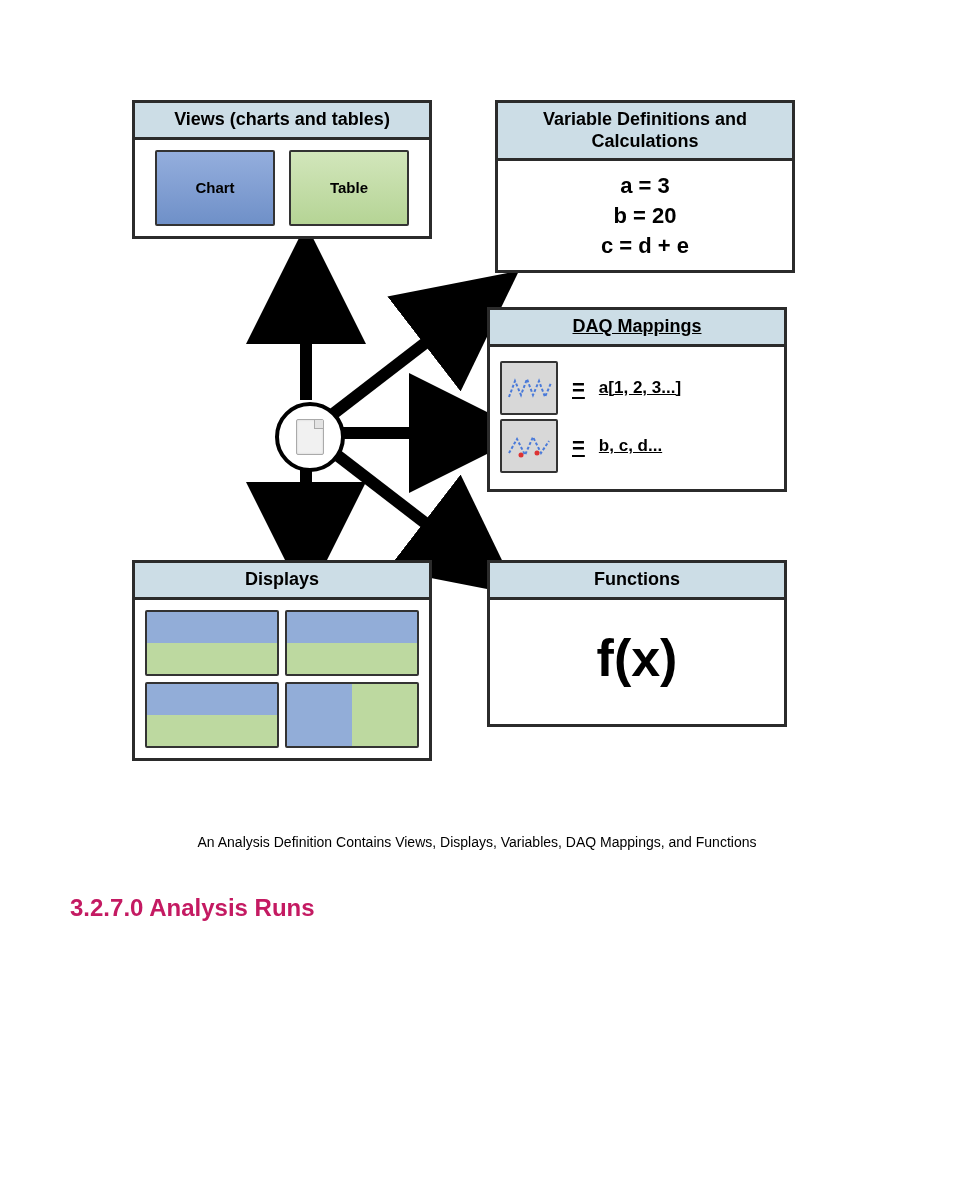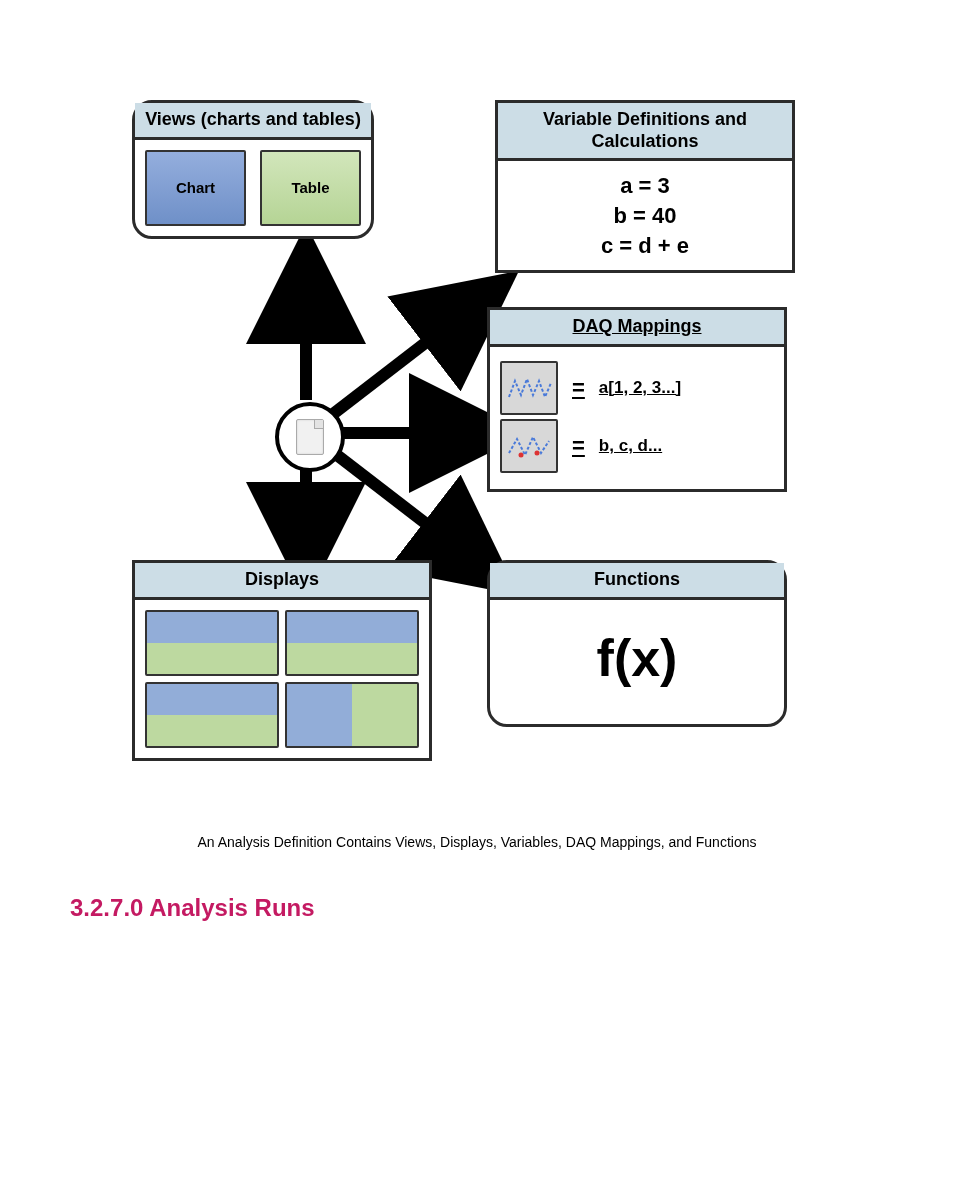--- a/index.html
+++ b/index.html
@@ -36,41 +36,41 @@
  font-size:18px;
  font-weight:700;
  line-height:1.2;
 }
 .node-body{
  padding:10px;
  box-sizing:border-box;
  align-items:flex-end;
 }
 
-.views {left:5px; top:0; width:242px;border-radius:20px;}
+.views {left:5px; top:0; width:300px;}
 .views .node-body{display:flex; gap:14px; justify-content:center;}
 .thumb{
  width:120px;height:76px;border:2px solid #333;border-radius:2px;
  display:flex;align-items:center;justify-content:center;font-weight:700;font-size:15px;
  box-sizing:border-box;
 }
 .thumb-chart{background:linear-gradient(180deg,#94aedd,#6f90c8);color:#000;}
 .thumb-table{background:linear-gradient(180deg,#d2e6bb,#b5d495);color:#000;}
 
 .vars {left:360px; top:0; width:300px;margin-left:8px;}
 .vars .node-body{text-align:center;line-height:1.35;font-size:22px;font-weight:700;}
 
 .daq{left:360px; top:207px; width:300px;text-decoration:underline;}
 .daq .node-body{padding:10px 10px 12px 10px;}
 .daq-row{display:flex;align-items:center;gap:14px;margin:4px 0;}
 .daq-icon{width:54px;height:50px;border:2px solid #333;border-radius:2px;background:#d8d8d8;display:flex;align-items:center;justify-content:center;}
 .daq-eq{font-size:22px;font-weight:900;}
 .daq-label{font-size:17px;font-weight:700;}
 
-.funcs{left:360px; top:460px; width:300px;border-radius:20px;}
+.funcs{left:360px; top:460px; width:300px;}
 .funcs .node-body{text-align:center;}
 .fx-big{font-size:52px;font-weight:900;padding:18px 0 26px 0;}
 
 .disp{left:5px; top:460px; width:300px;}
 .disp .node-body{display:grid;grid-template-columns:1fr 1fr;grid-template-rows:1fr 1fr;gap:6px;}
 .disp-cell{
  height:66px;border:2px solid #333;border-radius:2px;box-sizing:border-box;
  display:flex;flex-direction:column;
 }
 .disp-half{flex:1;}
@@ -129,21 +129,21 @@
   <div class="thumb thumb-table">
    <span>Table</span>
   </div>
  </div>
 </div>
 
 <div class="node vars">
  <div class="node-header">Variable Definitions and Calculations</div>
  <div class="node-body">
   <div>a = 3</div>
-  <div>b = 40</div>
+  <div>b = 20</div>
   <div>c = d + e</div>
  </div>
 </div>
 
 <div class="node daq">
  <div class="node-header">DAQ Mappings</div>
  <div class="node-body">
   <div class="daq-row">
    <div class="daq-icon">
     <svg width="44" height="30">

